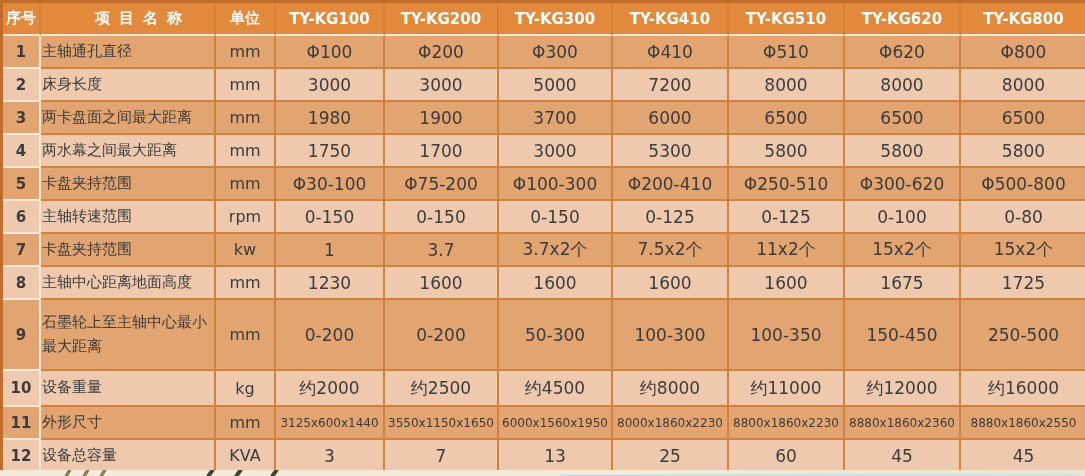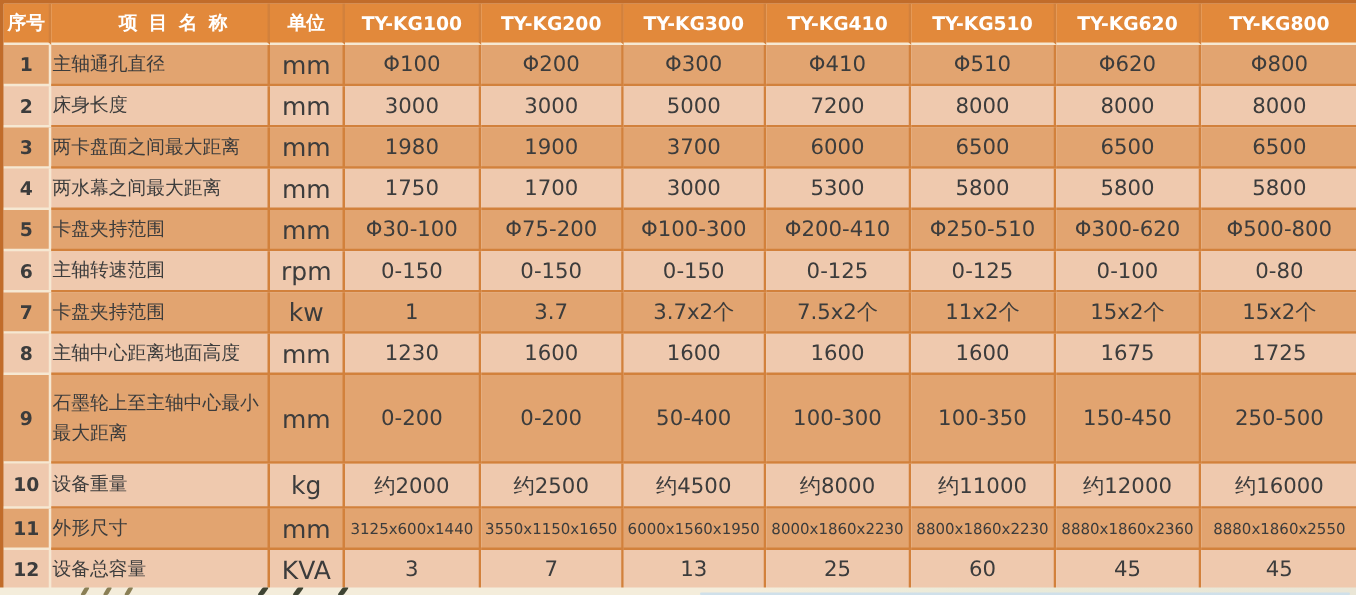--- a/index.html
+++ b/index.html
@@ -27,21 +27,21 @@
   th.spread{letter-spacing:9px;padding-left:31px;}
   tbody tr{height:33px;}
   tbody tr.tall{height:71px;}
   tbody tr.h36{height:36px;}
   tbody tr:nth-child(odd) td{background:var(--row-dark);}
   tbody tr:nth-child(even) td{background:var(--row-light);}
   td{color:var(--text-dark);font-size:17px;}
   td.idx{font-weight:bold;font-size:15px;border-right-color:var(--border-cream);
     border-bottom-color:var(--border-cream);}
   td.name{text-align:left;padding-left:1px;padding-right:6px;font-size:15px;line-height:1.55;}
-  td.unit{font-size:20px;}
+  td.unit{font-size:16px;}
   tr.small td.val{font-size:12px;}
   .bottom-strip{position:absolute;left:0;bottom:0;width:1085px;height:6px;
     background:linear-gradient(90deg,var(--strip-bg) 0%,var(--strip-bg) 55%,#e9ead9 75%,#eae6d6 100%);}
   .mark{position:absolute;bottom:0;border-radius:1px;}
   .mark.tan{background:#8a7f55;width:4px;height:6px;transform:skewX(-30deg);}
   .mark.olive{background:#3f4433;width:5px;height:6px;transform:skewX(-35deg);}
   .mark.blue{background:#cfe0ea;height:2px;}
 </style>
 </head>
 <body>
@@ -170,21 +170,21 @@
           <td class="val">1600</td>
           <td class="val">1675</td>
           <td class="val">1725</td>
         </tr>
         <tr class="tall">
     <td class="idx">9</td>
     <td class="name">石墨轮上至主轴中心最小最大距离</td>
     <td class="unit">mm</td>
   <td class="val">0-200</td>
           <td class="val">0-200</td>
-          <td class="val">50-400</td>
+          <td class="val">50-300</td>
           <td class="val">100-300</td>
           <td class="val">100-350</td>
           <td class="val">150-450</td>
           <td class="val">250-500</td>
         </tr>
         <tr class="h36">
     <td class="idx">10</td>
     <td class="name">设备重量</td>
     <td class="unit">kg</td>
   <td class="val">约2000</td>

